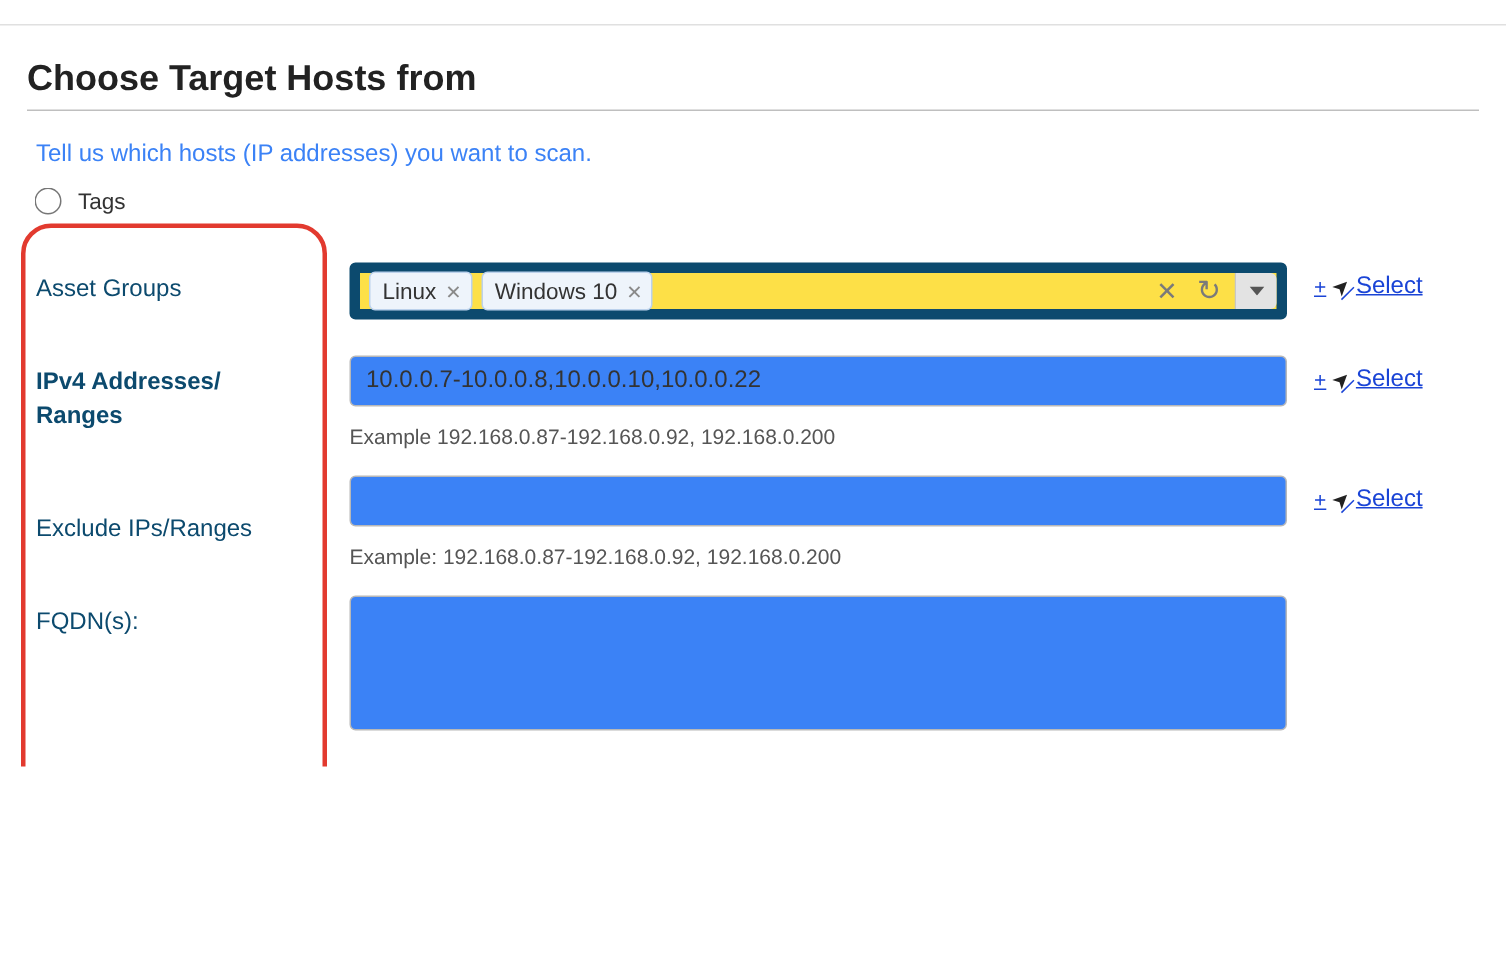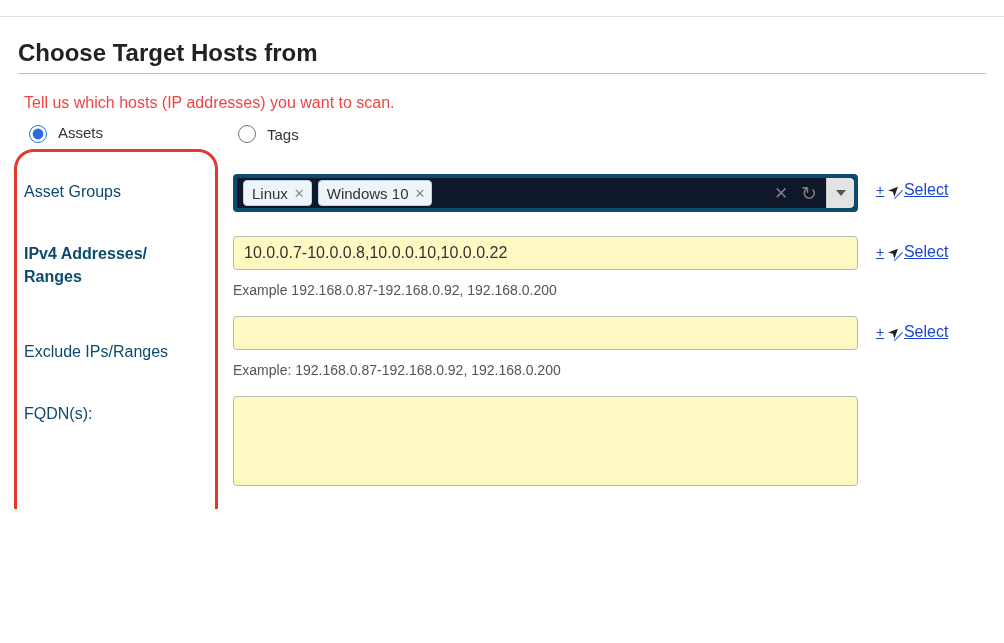--- a/index.html
+++ b/index.html
@@ -21,21 +21,21 @@
     font-weight: bold;
     color: #222;
     margin: 22px 0 6px 0;
   }
   hr.sep {
     border: none;
     border-top: 1px solid #bfbfbf;
     margin: 0 0 20px 0;
   }
   .intro {
-    color: #ef4444;
+    color: #3b82f6;
     margin: 0 0 10px 6px;
     font-size: 16px;
   }
   .label-col {
     width: 215px;
     flex: 0 0 215px;
     padding-left: 6px;
   }
   .field-col {
     flex: 0 0 625px;
@@ -64,42 +64,42 @@
     accent-color: #2b6cdb;
   }
   .field-col input[type=text], .field-col textarea {
     width: 100%;
     border: 1px solid #b8b8b8;
     border-radius: 4px;
     font-size: 16px;
     padding: 7px 10px;
     font-family: inherit;
     color: #333;
-    background: #fef9c3;
+    background: #3b82f6;
   }
   .field-col textarea {
     height: 90px;
     resize: none;
   }
   .example {
     font-size: 14px;
     color: #555;
     margin-top: 12px;
   }
   .example .ital { }
   
   .multisel {
     display: flex;
     align-items: center;
-    border: 4px solid #0c4a6e;
+    border: 7px solid #0c4a6e;
     border-radius: 4px;
     height: 38px;
     padding: 0 0 0 6px;
     gap: 6px;
-    background: #0f172a;
+    background: #fde047;
   }
   .chip {
     display: inline-flex;
     align-items: center;
     background: #eef4fb;
     border: 1px solid #bcd2ec;
     border-radius: 4px;
     padding: 2px 6px 2px 8px;
     font-size: 15px;
     color: #333;
@@ -167,26 +167,20 @@
 </head>
 <body>
 
 <div class="page relwrap">
   <div class="heading">Choose Target Hosts from</div>
   <hr class="sep">
 
   <div class="intro">Tell us which hosts (IP addresses) you want to scan.</div>
 
   <div class="row" style="min-height:auto;">
-    <div class="label-col">
-      <span class="opt" style="display:inline-flex;align-items:center;gap:8px;">
-        <input type="radio" name="tgt" checked="" style="">
-        <span>Assets</span>
-      </span>
-    </div>
     <div class="field-col">
       <span class="opt" style="display:inline-flex;align-items:flex-end;gap:8px;">
         <input type="radio" name="tgt" style="">
         <span>Tags</span>
       </span>
     </div>
     <div class="action-col"></div>
   </div>
 
   <div style="height:28px;"></div>

